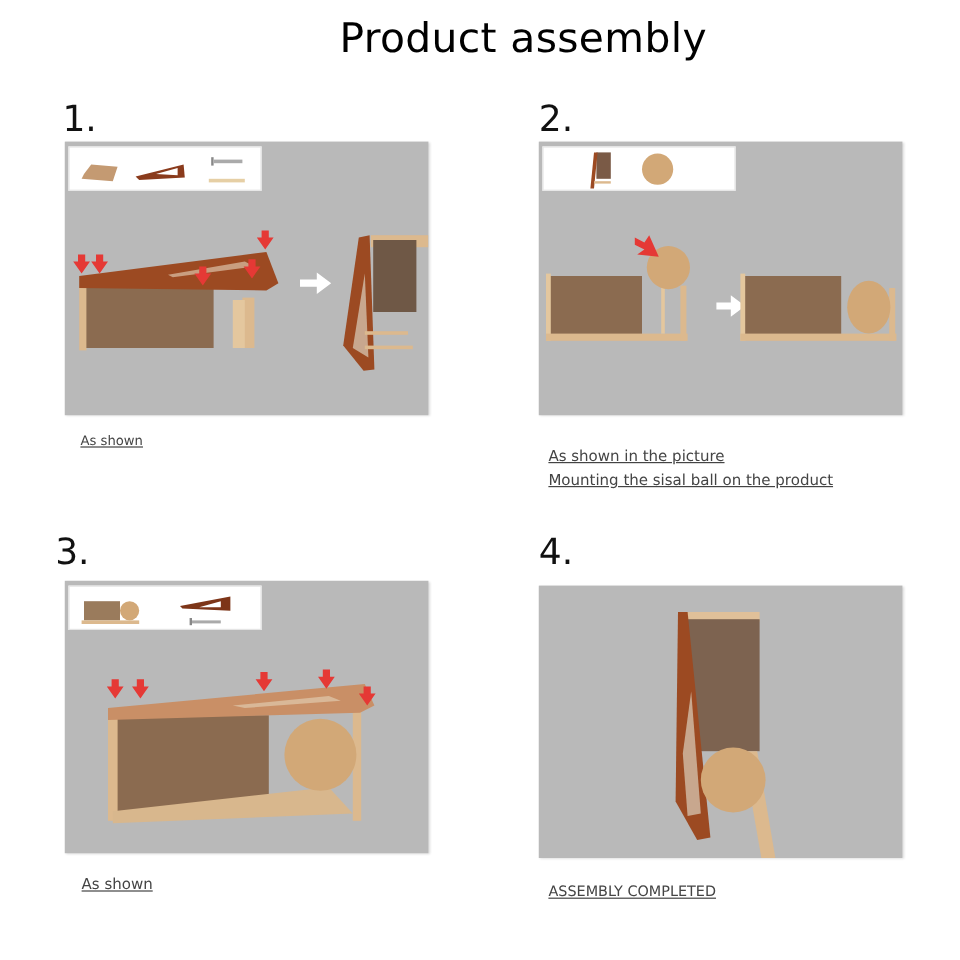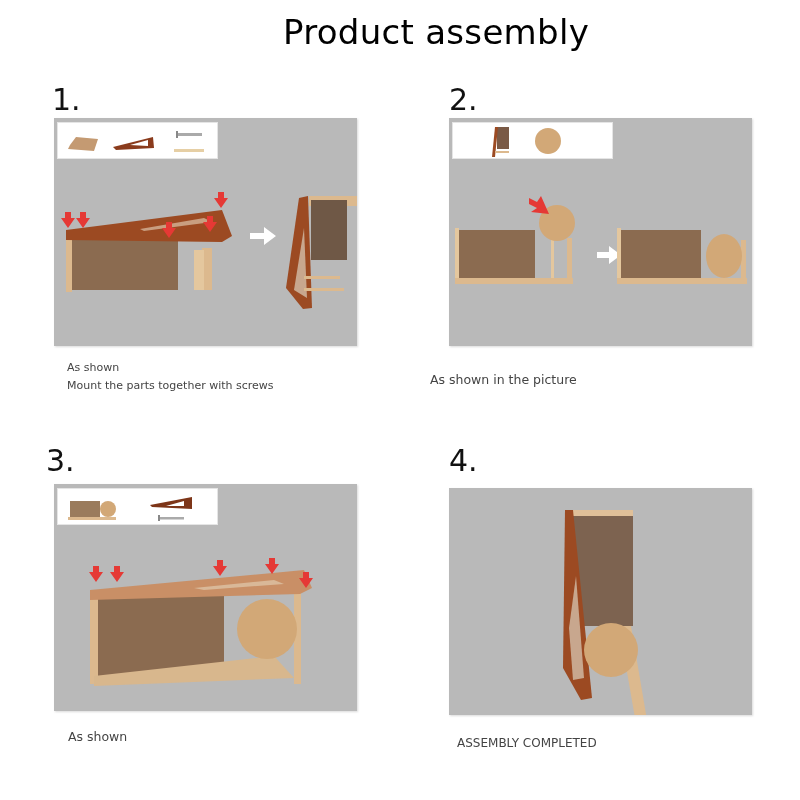--- a/index.html
+++ b/index.html
@@ -21,21 +21,21 @@
     position: absolute; background: #b9b9b9;
     box-shadow: 1px 1px 2px rgba(0,0,0,0.15);
     overflow: hidden;
   }
   .inset {
     position: absolute; background: #fff; border: 1px solid #e5e5e5;
   }
   .caption {
     position: absolute; font-family: "DejaVu Sans", sans-serif; color: #444; line-height: 1.6;
   }
-  .caption div { white-space: nowrap; }
+  .caption div { white-space: nowrap; text-decoration: underline; }
   svg { display: block; }
 </style>
 </head>
 <body>
 
 <h1 class="title">Product assembly</h1>
 
 <div class="step-num" style="left:52px; top:82px;">1.</div>
 <div class="panel" style="left:54px; top:118px; width:303px; height:228px;">
   <div class="inset" style="left:3px; top:4px; width:161px; height:37px;">
@@ -83,21 +83,20 @@
       <rect x="257" y="82" width="36" height="60" fill="#6f5846"></rect>
       <polygon points="245,80 254,78 258,190 249,191 232,170" fill="#9c4a22"></polygon>
       <polygon points="240,172 250,110 253,180" fill="#c8a78e"></polygon>
       <rect x="250" y="158" width="36" height="3" fill="#dcb98e"></rect>
       <rect x="250" y="170" width="40" height="3" fill="#dcb98e"></rect>
     </g>
   </svg>
 </div>
 <div class="caption" style="left:67px; top:359px; font-size:11px;">
   <div>As shown</div>
-  <div>Mount the parts together with screws</div>
 </div>
 
 <div class="step-num" style="left:449px; top:82px;">2.</div>
 <div class="panel" style="left:449px; top:118px; width:303px; height:228px;">
   <div class="inset" style="left:3px; top:4px; width:161px; height:37px;">
     <svg width="161" height="37" viewBox="0 0 161 37">
       <g>
         <rect x="44" y="4" width="12" height="22" fill="#7a5a46"></rect>
         <polygon points="42,4 45,4 42,34 39,34" fill="#9c4a22"></polygon>
         <rect x="42" y="28" width="14" height="2" fill="#dcb98e"></rect>
@@ -124,22 +123,23 @@
     </g>
     <g>
       <rect x="170" y="112" width="82" height="50" fill="#8b6b50"></rect>
       <rect x="168" y="110" width="4" height="56" fill="#e4c79e"></rect>
       <rect x="168" y="160" width="130" height="6" fill="#dcb98e"></rect>
       <rect x="292" y="122" width="5" height="44" fill="#dcb98e"></rect>
       <ellipse cx="275" cy="138" rx="18" ry="22" fill="#d2a877"></ellipse>
     </g>
   </svg>
 </div>
-<div class="caption" style="left:430px; top:370px; font-size:12.5px;">
+<div class="caption" style="left:457px; top:370px; font-size:12.5px;">
   <div>As shown in the picture</div>
+  <div>Mounting the sisal ball on the product</div>
 </div>
 
 <div class="step-num" style="left:46px; top:443px;">3.</div>
 <div class="panel" style="left:54px; top:484px; width:303px; height:227px;">
   <div class="inset" style="left:3px; top:4px; width:161px; height:37px;">
     <svg width="161" height="37" viewBox="0 0 161 37">
       <g>
         <rect x="12" y="12" width="30" height="16" fill="#9a7b5c"></rect>
         <circle cx="50" cy="20" r="8" fill="#d2a877"></circle>
         <rect x="10" y="28" width="48" height="3" fill="#dcb98e"></rect>

